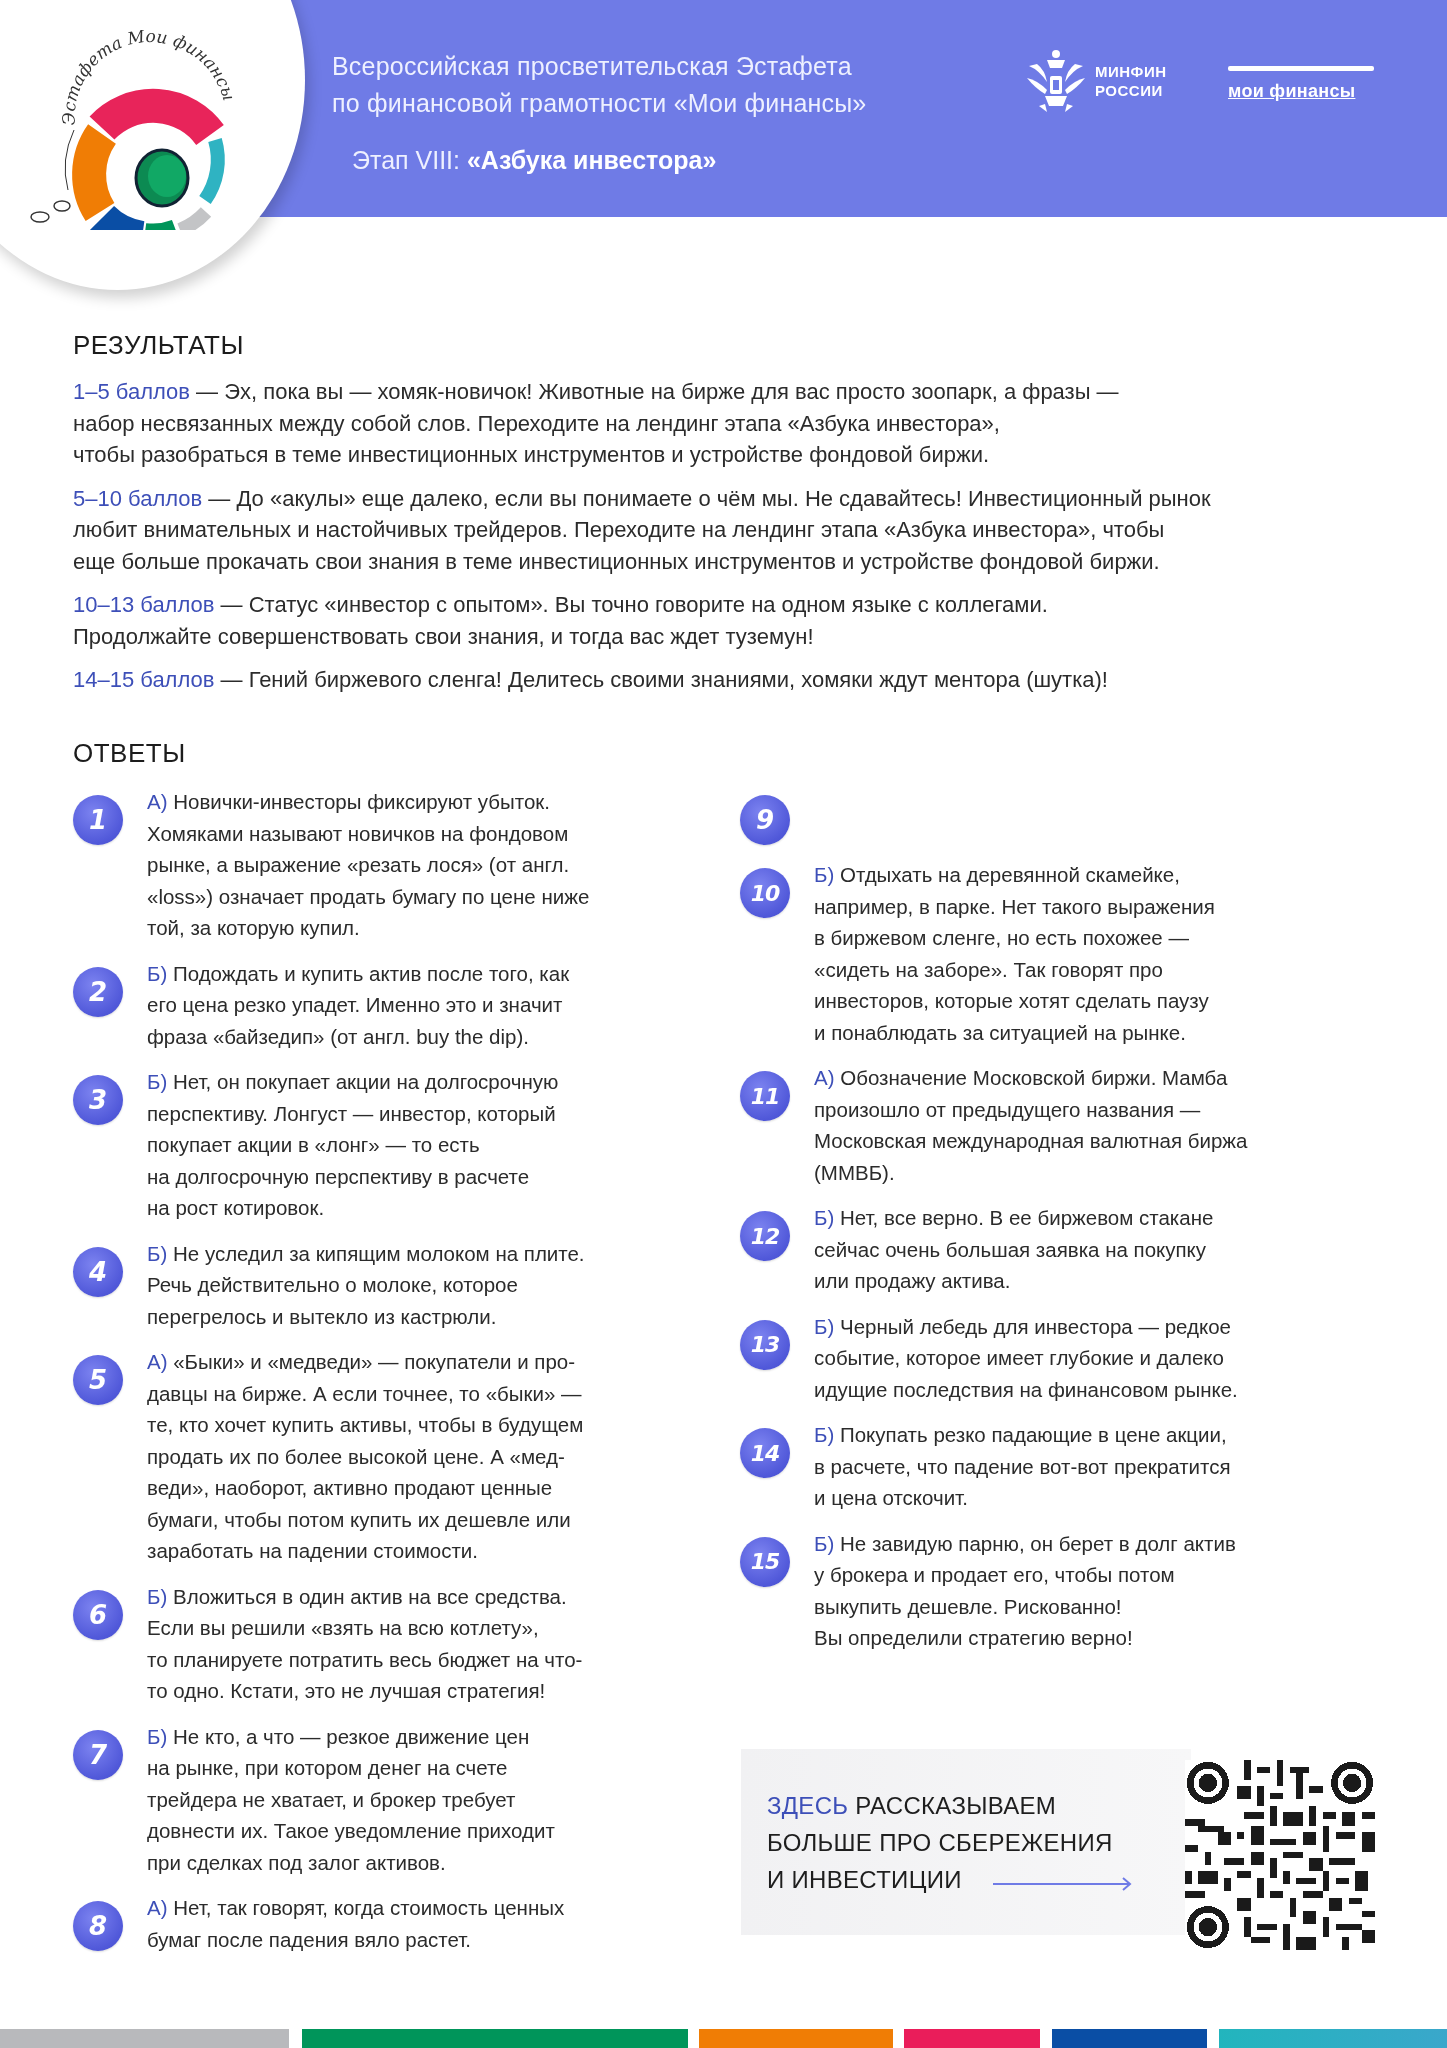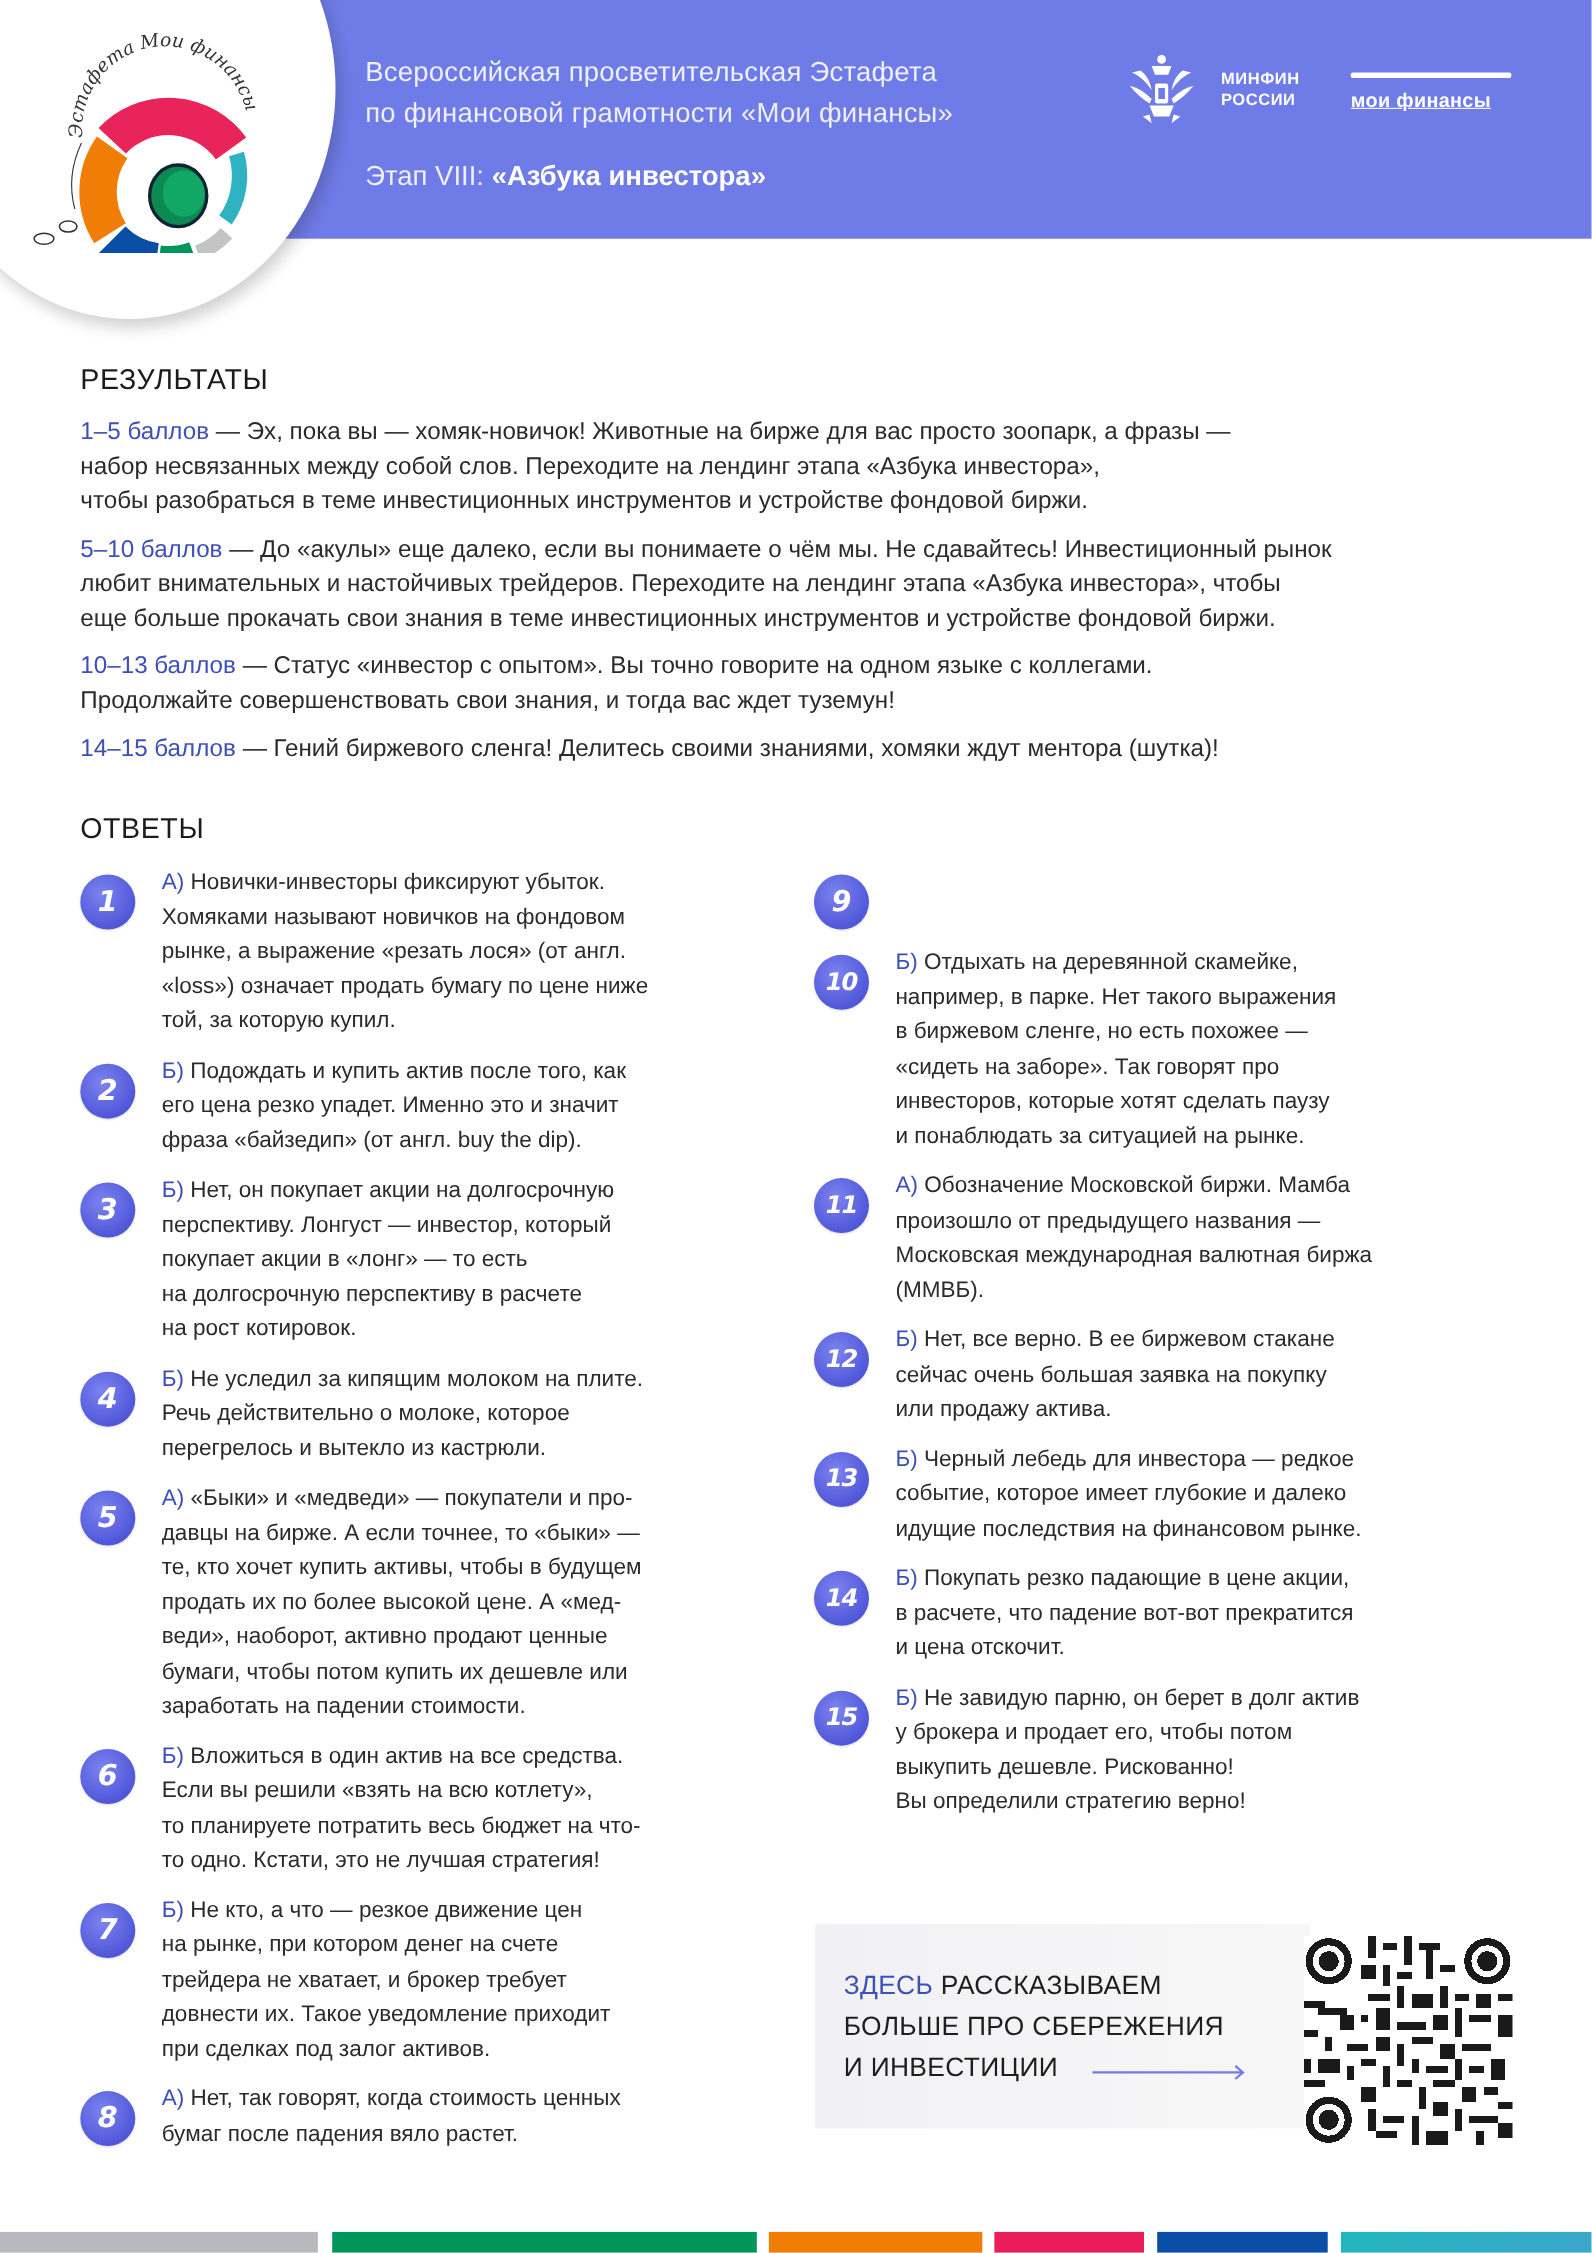--- a/index.html
+++ b/index.html
@@ -15,24 +15,24 @@
     position: absolute; left: -70px; top: -130px; width: 375px; height: 420px;
     border-radius: 50%; background: #ffffff;
     box-shadow: 4px 8px 14px rgba(0,0,0,0.18);
   }
   .logo-wrap { position: absolute; left: 20px; top: 30px; width: 230px; height: 200px; }
   .header-title {
     position: absolute; left: 332px; top: 48px; color: #eef0ff;
     font-size: 25px; line-height: 37px; letter-spacing: 0.2px;
   }
   .header-stage {
-    position: absolute; left: 332px; top: 146px; color: #eef0ff; font-size: 25px;
+    position: absolute; left: 352px; top: 146px; color: #eef0ff; font-size: 25px;
   }
   .header-stage b { font-weight: bold; color: #ffffff; }
-  .minfin { position: absolute; left: 1025px; top: 48px; display: flex; align-items: center; gap: 23px; }
+  .minfin { position: absolute; left: 1025px; top: 48px; display: flex; align-items: center; gap: 8px; }
   .minfin-text { color: #ffffff; font-size: 15px; line-height: 19px; font-weight: bold; letter-spacing: 0.5px; }
   .moi-fin { position: absolute; left: 1228px; top: 66px; width: 146px; }
   .moi-fin .bar { width: 146px; height: 5px; background: #ffffff; border-radius: 2px; }
   .moi-fin .label { margin-top: 10px; color: #ffffff; font-size: 18px; font-weight: bold; letter-spacing: 0.3px; text-decoration: underline; }
 
   
   .section-title {
     position: absolute; left: 73px; font-size: 26px; font-weight: normal; color: #1c1c1c; letter-spacing: 0.5px;
   }
   .results { position: absolute; left: 73px; top: 376px; width: 1310px; }

